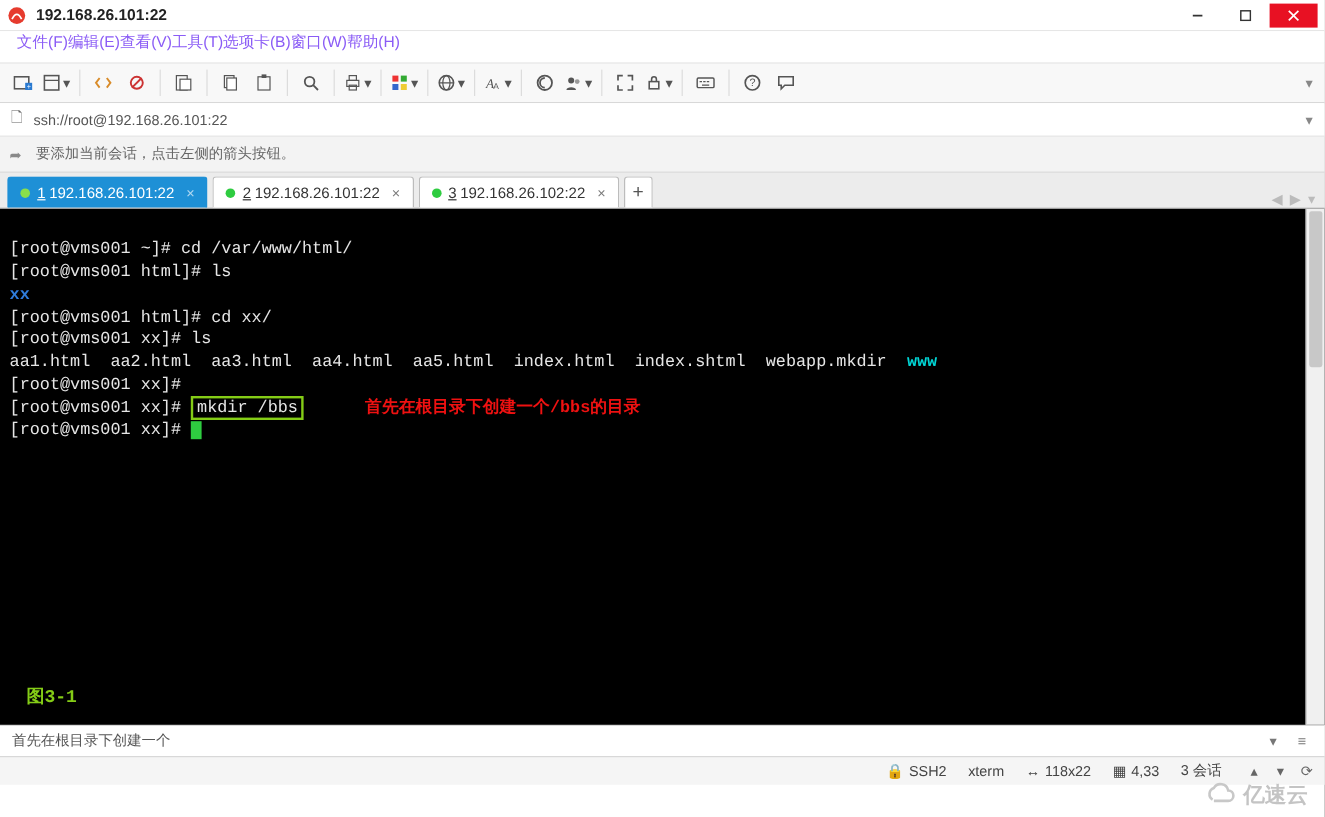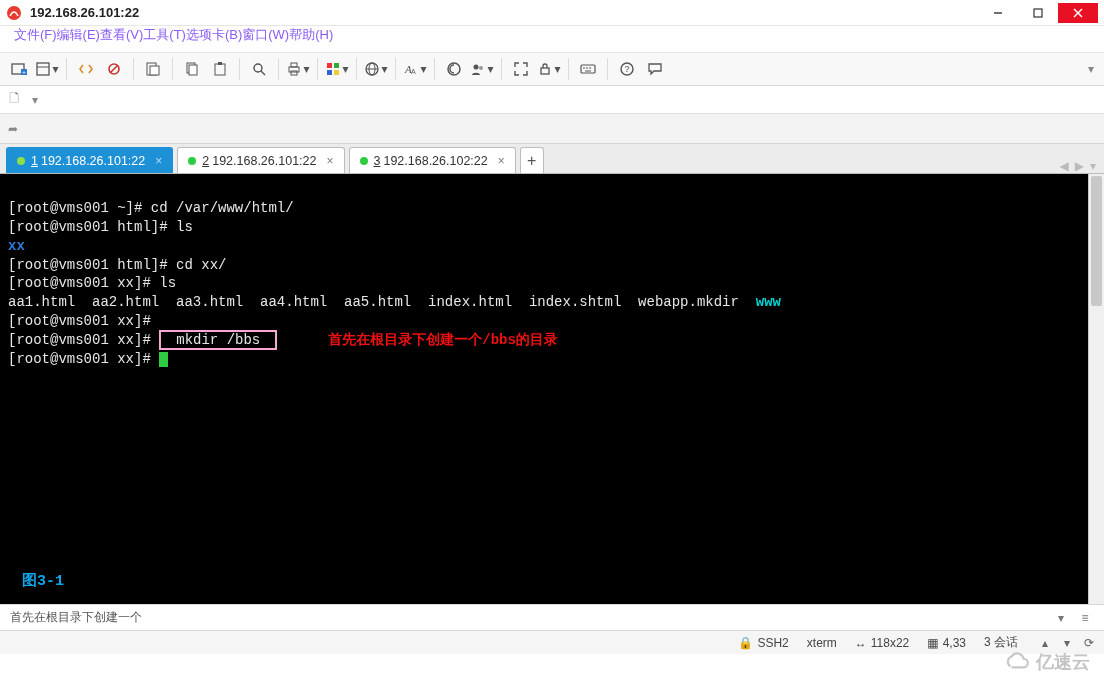--- a/index.html
+++ b/index.html
@@ -32,23 +32,23 @@
   .tab.active .dot { background:#8be04a;}
   .tab .num { text-decoration: underline; margin-right:3px;}
   .tab .x { margin-left:10px; color:inherit; opacity:0.65; font-size:12px;}
   .tab.new { width:24px; justify-content:center; padding:0; font-size:16px; color:#555;}
   .tabstrip .spacer { flex:1; }
   .tabstrip .navarrows { display:flex; align-items:center; gap:6px; padding:0 8px; color:#bbb; font-size:12px;}
   .terminal-wrap { position:relative; height:430px; background:#000; display:flex;}
   .terminal { flex:1; padding:6px 8px 8px 8px; font-family:"Consolas","Courier New",monospace; font-size:14px; line-height:1.35; color:#e6e6e6; white-space:pre; overflow:hidden;}
   .terminal .blue { color:#2f7bd9; font-weight:bold;}
   .terminal .cyan { color:#00d6d6; font-weight:bold;}
-  .terminal .boxed { border:2px solid #f9a8d4; padding:0 15px;}
+  .terminal .boxed { border:2px solid #84cc16; padding:0 3px;}
   .terminal .anno { color:#e11; font-weight:bold; margin-left:51px;}
-  .terminal .figlabel { position:absolute; left:22px; bottom:12px; color:#0ea5e9; font-weight:bold; font-size:15px;}
+  .terminal .figlabel { position:absolute; left:22px; bottom:12px; color:#84cc16; font-weight:bold; font-size:15px;}
   .terminal .cursor { display:inline-block; width:9px; height:15px; background:#2ecc40; vertical-align:middle;}
   .vscroll { width:16px; background:#f0f0f0; border-left:1px solid #c8c8c8; position:relative;}
   .vscroll .thumb { position:absolute; left:2px; right:2px; top:2px; height:130px; background:#c8c8c8; border-radius:2px;}
   .statusbar { height:26px; display:flex; align-items:center; padding:0 10px; background:#fff; border-top:1px solid #d8d8d8; color:#555; font-size:12px;}
   .statusbar .right { margin-left:auto; display:flex; align-items:center; gap:6px;}
   .statusbar .sbtn { width:18px; height:18px; display:flex; align-items:center; justify-content:center; color:#777;}
   .footer { height:24px; display:flex; align-items:center; padding:0 6px; background:#f5f5f5; border-top:1px solid #d8d8d8; font-size:12px; color:#444; gap:18px;}
   .footer .spacer { flex:1;}
   .footer .item { display:flex; align-items:center; gap:4px;}
   .footer .statbtn { width:18px; height:18px; display:flex; align-items:center; justify-content:center; color:#666;}
@@ -235,25 +235,27 @@
       <svg viewBox="0 0 16 16">
         <path d="M2 3h12v7H7l-3 3V10H2z" fill="none" stroke="#555" stroke-width="1.3"></path>
       </svg>
     </div>
   <div class="toolbar-flex"></div>
   <div class="toolbar-arrow">▾</div>
 </div>
 
 <div class="addr">
   <span class="lock">🗋</span>
+  <input value="ssh://root@192.168.26.101:22" style="">
   <span class="toolbar-arrow">▾</span>
 </div>
 
 <div class="hintbar">
   <span class="hint-icon">➦</span>
+  <span>要添加当前会话，点击左侧的箭头按钮。</span>
 </div>
 
 <div class="tabstrip">
   <div class="tab active">
     <span class="dot"></span>
     <span class="num">1</span>
     <span>192.168.26.101:22</span>
     <span class="x">×</span>
   </div>
   <div class="tab">

